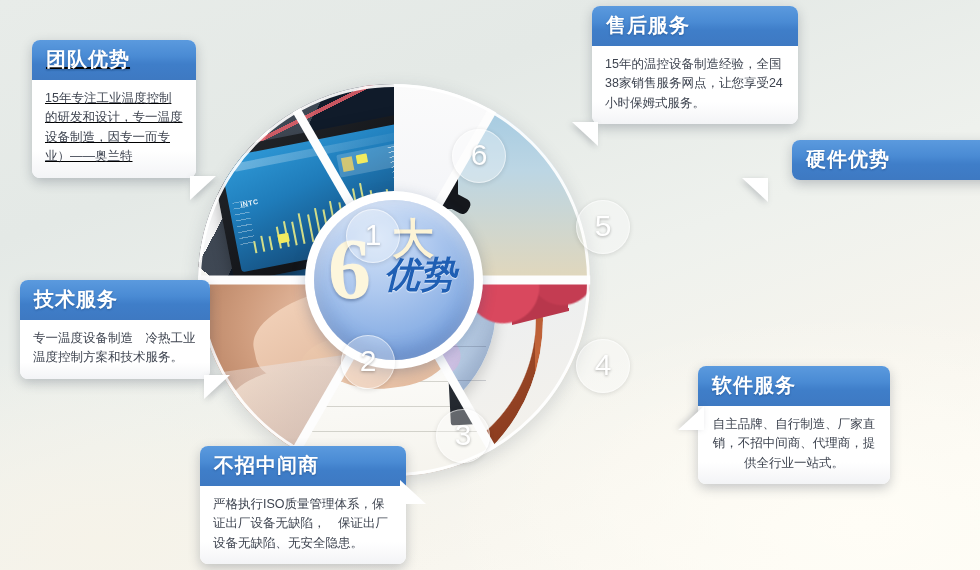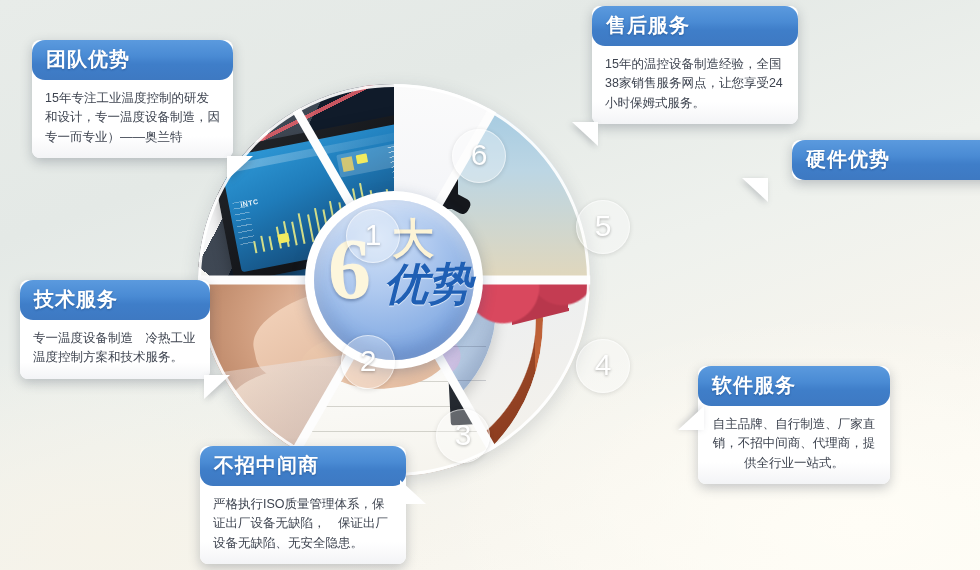--- a/index.html
+++ b/index.html
@@ -201,21 +201,21 @@
   .hub-6{
     position:absolute;left:14px;top:26px;font-size:86px;line-height:86px;font-weight:bold;
     color:#fdf6dc;font-family:"Liberation Serif","DejaVu Serif",serif;
     text-shadow:0 2px 3px rgba(30,60,110,.45), 0 0 2px rgba(255,255,255,.8);
   }
   .hub-da{
     position:absolute;left:78px;top:18px;font-size:42px;line-height:42px;font-weight:bold;
     color:#fdf4d6;text-shadow:0 2px 3px rgba(30,60,110,.5);
   }
   .hub-ys{
-    position:absolute;left:70px;top:62px;font-size:44px;line-height:44px;font-weight:bold;
+    position:absolute;left:70px;top:53px;font-size:36px;line-height:44px;font-weight:bold;
     color:#1f5fb4;font-style:italic;
     text-shadow:0 1px 1px rgba(255,255,255,.75);
   }
 
   
   .badge{
     position:absolute;width:52px;height:52px;border-radius:50%;
     background:rgba(255,255,255,.30);
     border:1px solid rgba(255,255,255,.55);
     color:#ffffff;font-size:30px;line-height:50px;text-align:center;
@@ -229,36 +229,35 @@
   .callout .box{
     position:relative;background:#ffffff;border-radius:8px;
     box-shadow:0 4px 12px rgba(40,50,70,.26);
     overflow:hidden;
   }
   .callout .hd{
     padding:6px 14px 7px 14px;
     background:linear-gradient(to bottom,#5b9ade 0%,#4a8bd4 40%,#3f7ec9 60%,#3e79c2 100%);
     color:#ffffff;font-size:20px;font-weight:bold;letter-spacing:1px;
     text-shadow:0 1px 2px rgba(0,40,90,.35);
-    border-radius:13px;
   }
   .callout .bd{
     padding:9px 13px 11px 13px;color:#3e4450;font-size:12.5px;line-height:1.55;
     background:linear-gradient(to bottom,#ffffff 0%,#ffffff 72%,#f3f4f6 100%);
   }
   .tail{position:absolute;width:0;height:0;}
   .tail.br{border-left:26px solid #ffffff;border-bottom:24px solid transparent;
     filter:drop-shadow(2px 2px 3px rgba(40,50,70,.22));}
   .tail.bl{border-right:26px solid #ffffff;border-bottom:24px solid transparent;
     filter:drop-shadow(-2px 2px 3px rgba(40,50,70,.22));}
   .tail.tl{border-right:26px solid #ffffff;border-top:24px solid transparent;
     filter:drop-shadow(-2px -1px 3px rgba(40,50,70,.2));}
 
   
-  #c-team{left:32px;top:40px;width:201px;}
+  #c-team{left:32px;top:40px;width:164px;text-decoration:underline;}
   #c-team .tail{right:-20px;bottom:-22px;}
   #c-after{left:592px;top:6px;width:206px;}
   #c-after .tail{left:-20px;bottom:-22px;}
   #c-hw{left:762px;top:140px;width:206px;padding-left:30px;}
   #c-hw .tail{left:-20px;bottom:-22px;}
   #c-sw{left:698px;top:366px;width:192px;}
   #c-sw .tail{left:-20px;top:40px;}
   #c-qa{left:200px;top:446px;width:206px;}
   #c-qa .tail{right:-20px;top:34px;
     border-left:26px solid #ffffff;border-right:0;border-top:24px solid transparent;border-bottom:0;}

